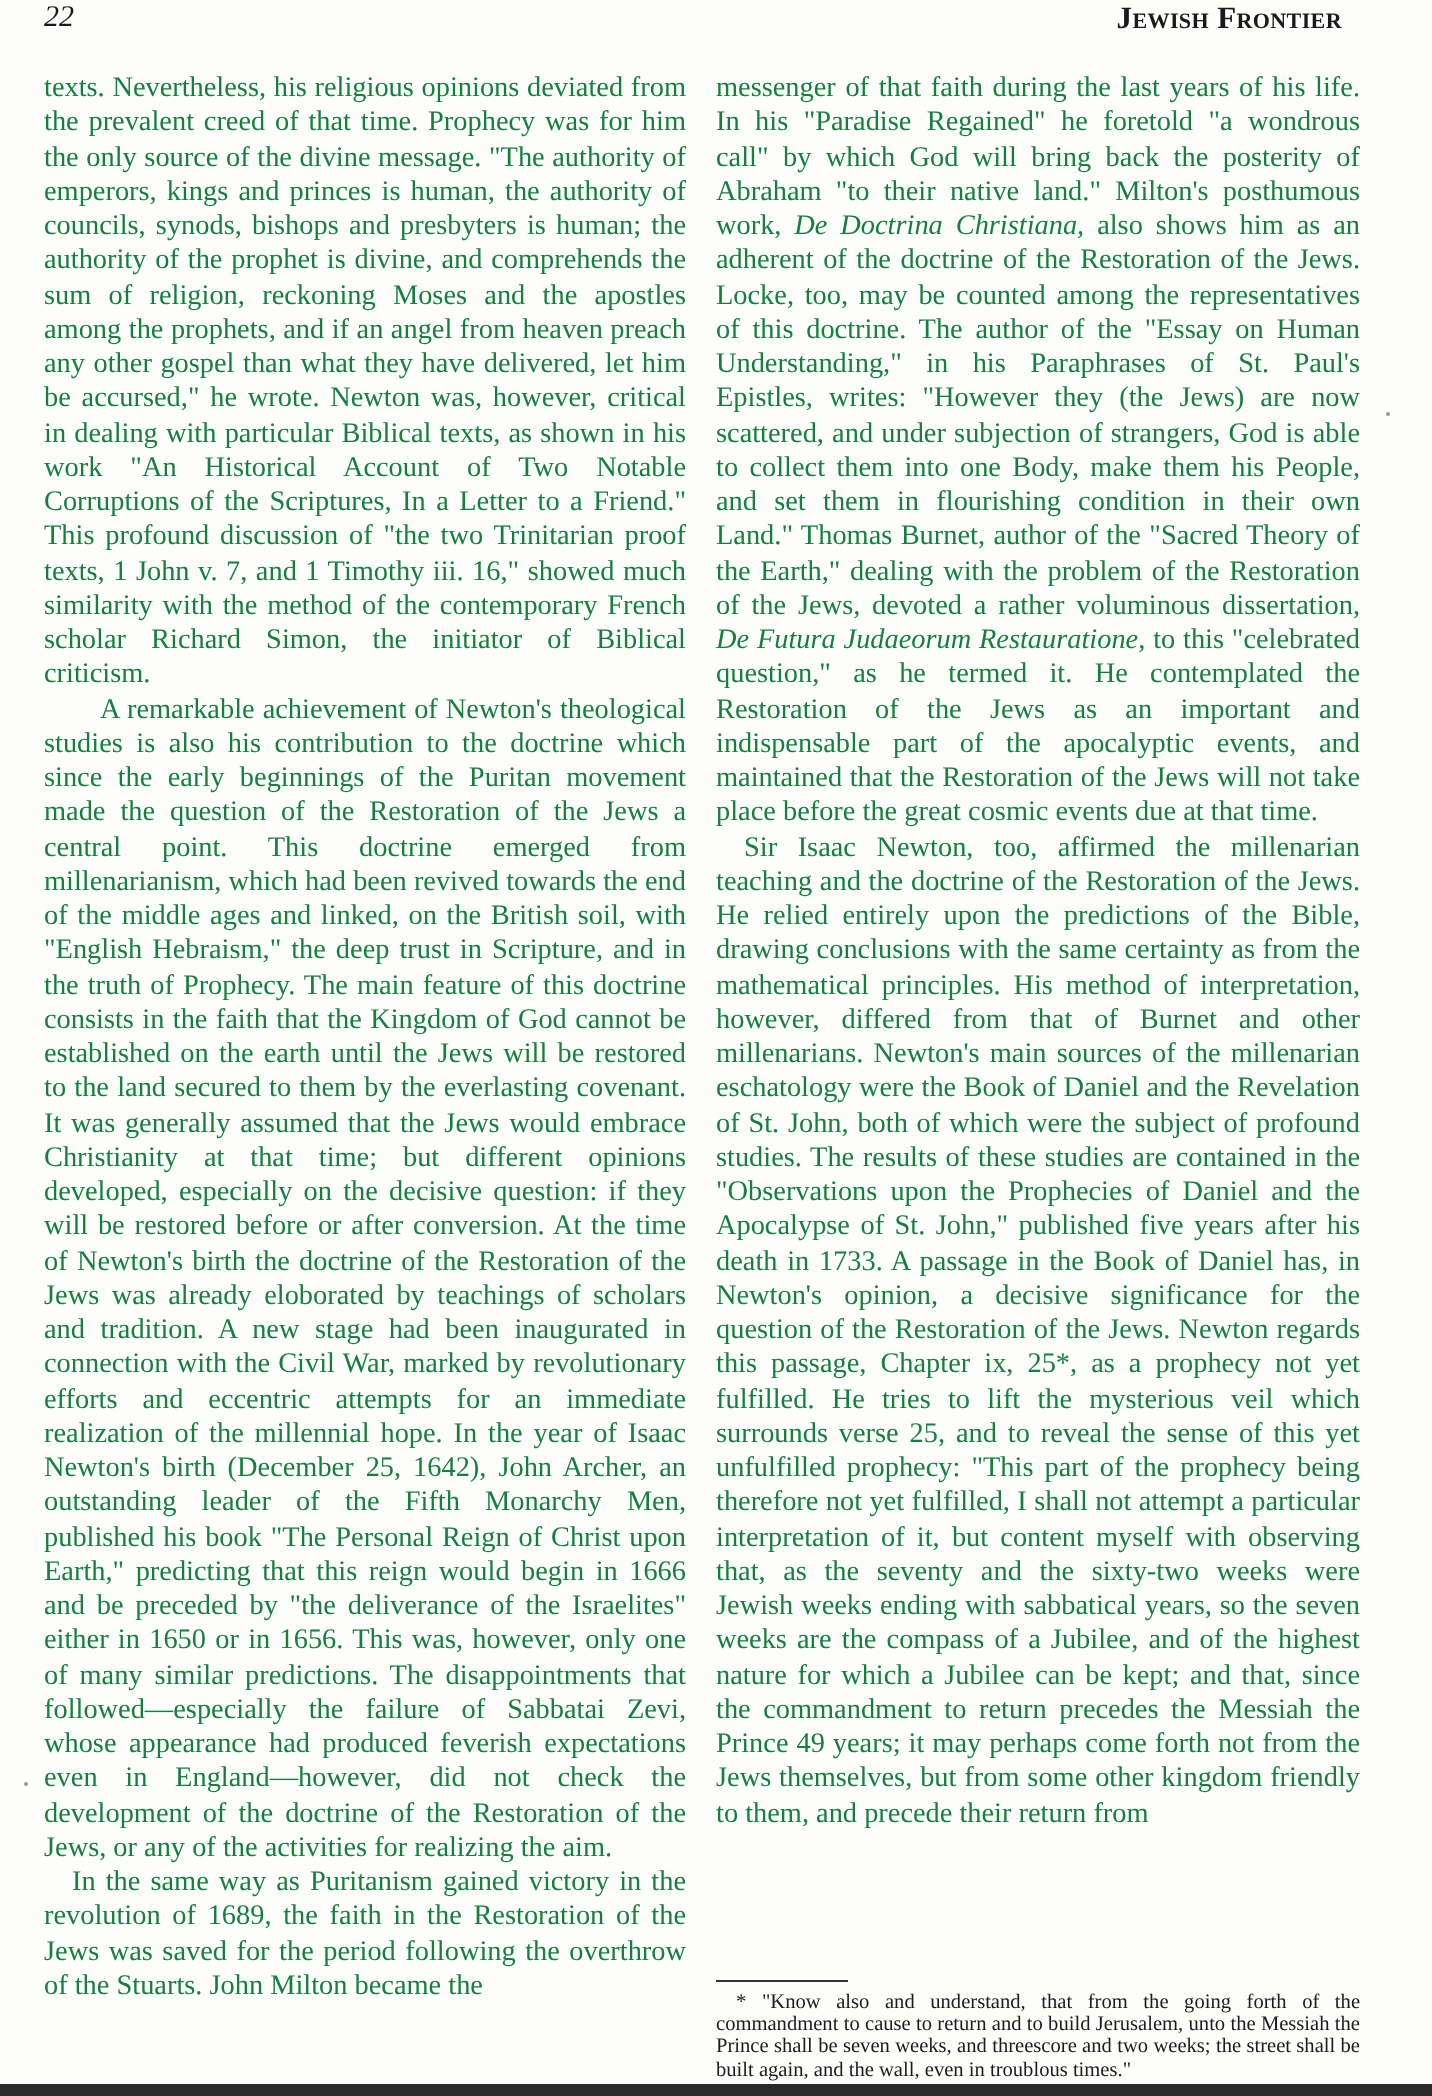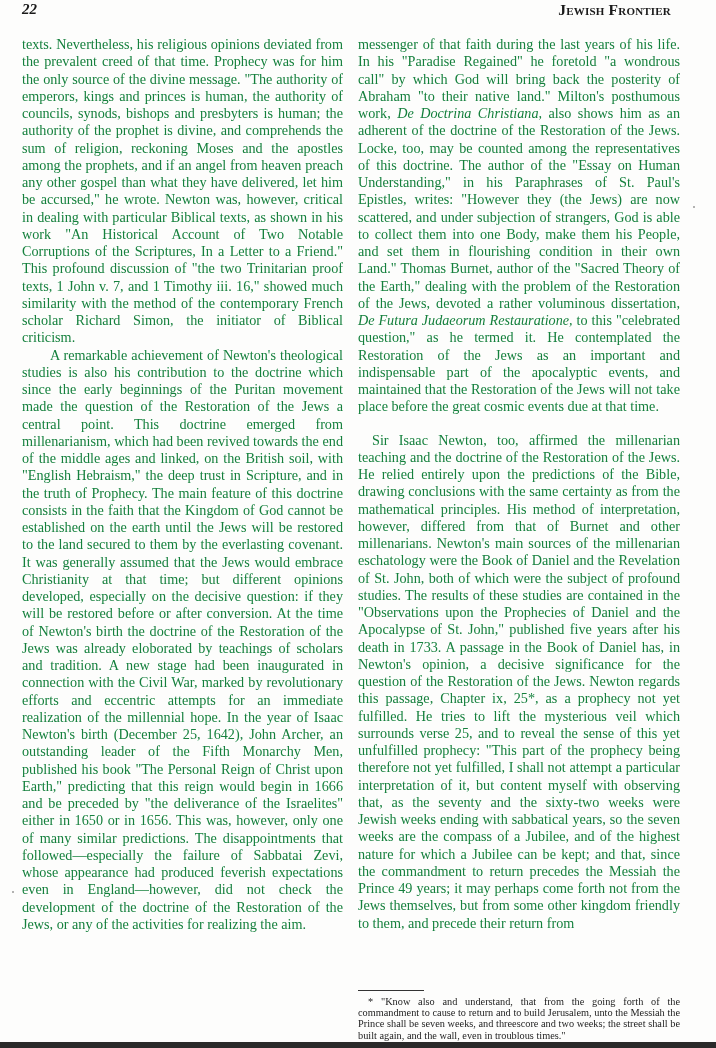--- a/index.html
+++ b/index.html
@@ -22,21 +22,20 @@
     background: #fdfdfc;
   }
   .page-number {
     position: absolute;
     left: 22px;
     top: 1px;
     font-family: "Liberation Serif", serif;
     font-size: 15px;
     font-style: italic;
     color: #1a1a1a;
-    font-weight: bold;
   }
   .running-head {
     position: absolute;
     right: 45px;
     top: 1px;
     font-family: "Liberation Serif", serif;
     font-size: 15.5px;
     font-weight: bold;
     font-variant: small-caps;
     letter-spacing: 0.2px;
@@ -64,21 +63,21 @@
     margin: 0;
     text-indent: 0;
   }
   .para.indent {
     text-indent: 14px;
   }
   .para.deep-indent {
     text-indent: 28px;
   }
   .para.gap {
-    margin-top: 16px;
+    margin-top: 0;
   }
   .para em {
     font-style: italic;
     margin-top: 48px;
   }
   .footnote-rule {
     position: absolute;
     left: 358px;
     top: 990px;
     width: 66px;
@@ -118,20 +117,21 @@
 <body>
 
 <div class="page">
 
   <div class="page-number">22</div>
   <div class="running-head">Jewish Frontier</div>
 
   <div class="column col-left">
     <p class="para">texts. Nevertheless, his religious opinions deviated from the prevalent creed of that time. Prophecy was for him the only source of the divine message. "The authority of emperors, kings and princes is human, the authority of councils, synods, bishops and presbyters is human; the authority of the prophet is divine, and comprehends the sum of religion, reckoning Moses and the apostles among the prophets, and if an angel from heaven preach any other gospel than what they have delivered, let him be accursed," he wrote. Newton was, however, critical in dealing with particular Biblical texts, as shown in his work "An Historical Account of Two Notable Corruptions of the Scriptures, In a Letter to a Friend." This profound discussion of "the two Trinitarian proof texts, 1 John v. 7, and 1 Timothy iii. 16," showed much similarity with the method of the contemporary French scholar Richard Simon, the initiator of Biblical criticism.</p>
     <p class="para deep-indent">A remarkable achievement of Newton's theological studies is also his contribution to the doctrine which since the early beginnings of the Puritan movement made the question of the Restoration of the Jews a central point. This doctrine emerged from millenarianism, which had been revived towards the end of the middle ages and linked, on the British soil, with "English Hebraism," the deep trust in Scripture, and in the truth of Prophecy. The main feature of this doctrine consists in the faith that the Kingdom of God cannot be established on the earth until the Jews will be restored to the land secured to them by the everlasting covenant. It was generally assumed that the Jews would embrace Christianity at that time; but different opinions developed, especially on the decisive question: if they will be restored before or after conversion. At the time of Newton's birth the doctrine of the Restoration of the Jews was already eloborated by teachings of scholars and tradition. A new stage had been inaugurated in connection with the Civil War, marked by revolutionary efforts and eccentric attempts for an immediate realization of the millennial hope. In the year of Isaac Newton's birth (December 25, 1642), John Archer, an outstanding leader of the Fifth Monarchy Men, published his book "The Personal Reign of Christ upon Earth," predicting that this reign would begin in 1666 and be preceded by "the deliverance of the Israelites" either in 1650 or in 1656. This was, however, only one of many similar predictions. The disappointments that followed—especially the failure of Sabbatai Zevi, whose appearance had produced feverish expectations even in England—however, did not check the development of the doctrine of the Restoration of the Jews, or any of the activities for realizing the aim.</p>
+    <p class="para indent gap">In the same way as Puritanism gained victory in the revolution of 1689, the faith in the Restoration of the Jews was saved for the period following the overthrow of the Stuarts. John Milton became the</p>
   </div>
 
   <div class="column col-right">
     <p class="para"><span>messenger of that faith during the last years of his life. In his "Paradise Regained" he foretold "a wondrous call" by which God will bring back the posterity of Abraham "to their native land." Milton's posthumous work, </span><em>De Doctrina Christiana,</em><span> also shows him as an adherent of the doctrine of the Restoration of the Jews. Locke, too, may be counted among the representatives of this doctrine. The author of the "Essay on Human Understanding," in his Paraphrases of St. Paul's Epistles, writes: "However they (the Jews) are now scattered, and under subjection of strangers, God is able to collect them into one Body, make them his People, and set them in flourishing condition in their own Land." Thomas Burnet, author of the "Sacred Theory of the Earth," dealing with the problem of the Restoration of the Jews, devoted a rather voluminous dissertation, </span><em>De Futura Judaeorum Restauratione,</em><span> to this "celebrated question," as he termed it. He contemplated the Restoration of the Jews as an important and indispensable part of the apocalyptic events, and maintained that the Restoration of the Jews will not take place before the great cosmic events due at that time.</span></p>
     <p class="para indent gap">Sir Isaac Newton, too, affirmed the millenarian teaching and the doctrine of the Restoration of the Jews. He relied entirely upon the predictions of the Bible, drawing conclusions with the same certainty as from the mathematical principles. His method of interpretation, however, differed from that of Burnet and other millenarians. Newton's main sources of the millenarian eschatology were the Book of Daniel and the Revelation of St. John, both of which were the subject of profound studies. The results of these studies are contained in the "Observations upon the Prophecies of Daniel and the Apocalypse of St. John," published five years after his death in 1733. A passage in the Book of Daniel has, in Newton's opinion, a decisive significance for the question of the Restoration of the Jews. Newton regards this passage, Chapter ix, 25*, as a prophecy not yet fulfilled. He tries to lift the mysterious veil which surrounds verse 25, and to reveal the sense of this yet unfulfilled prophecy: "This part of the prophecy being therefore not yet fulfilled, I shall not attempt a particular interpretation of it, but content myself with observing that, as the seventy and the sixty-two weeks were Jewish weeks ending with sabbatical years, so the seven weeks are the compass of a Jubilee, and of the highest nature for which a Jubilee can be kept; and that, since the commandment to return precedes the Messiah the Prince 49 years; it may perhaps come forth not from the Jews themselves, but from some other kingdom friendly to them, and precede their return from</p>
   </div>
 
   <div class="footnote-rule"></div>
   <div class="footnote">
     <div class="fn-first">

